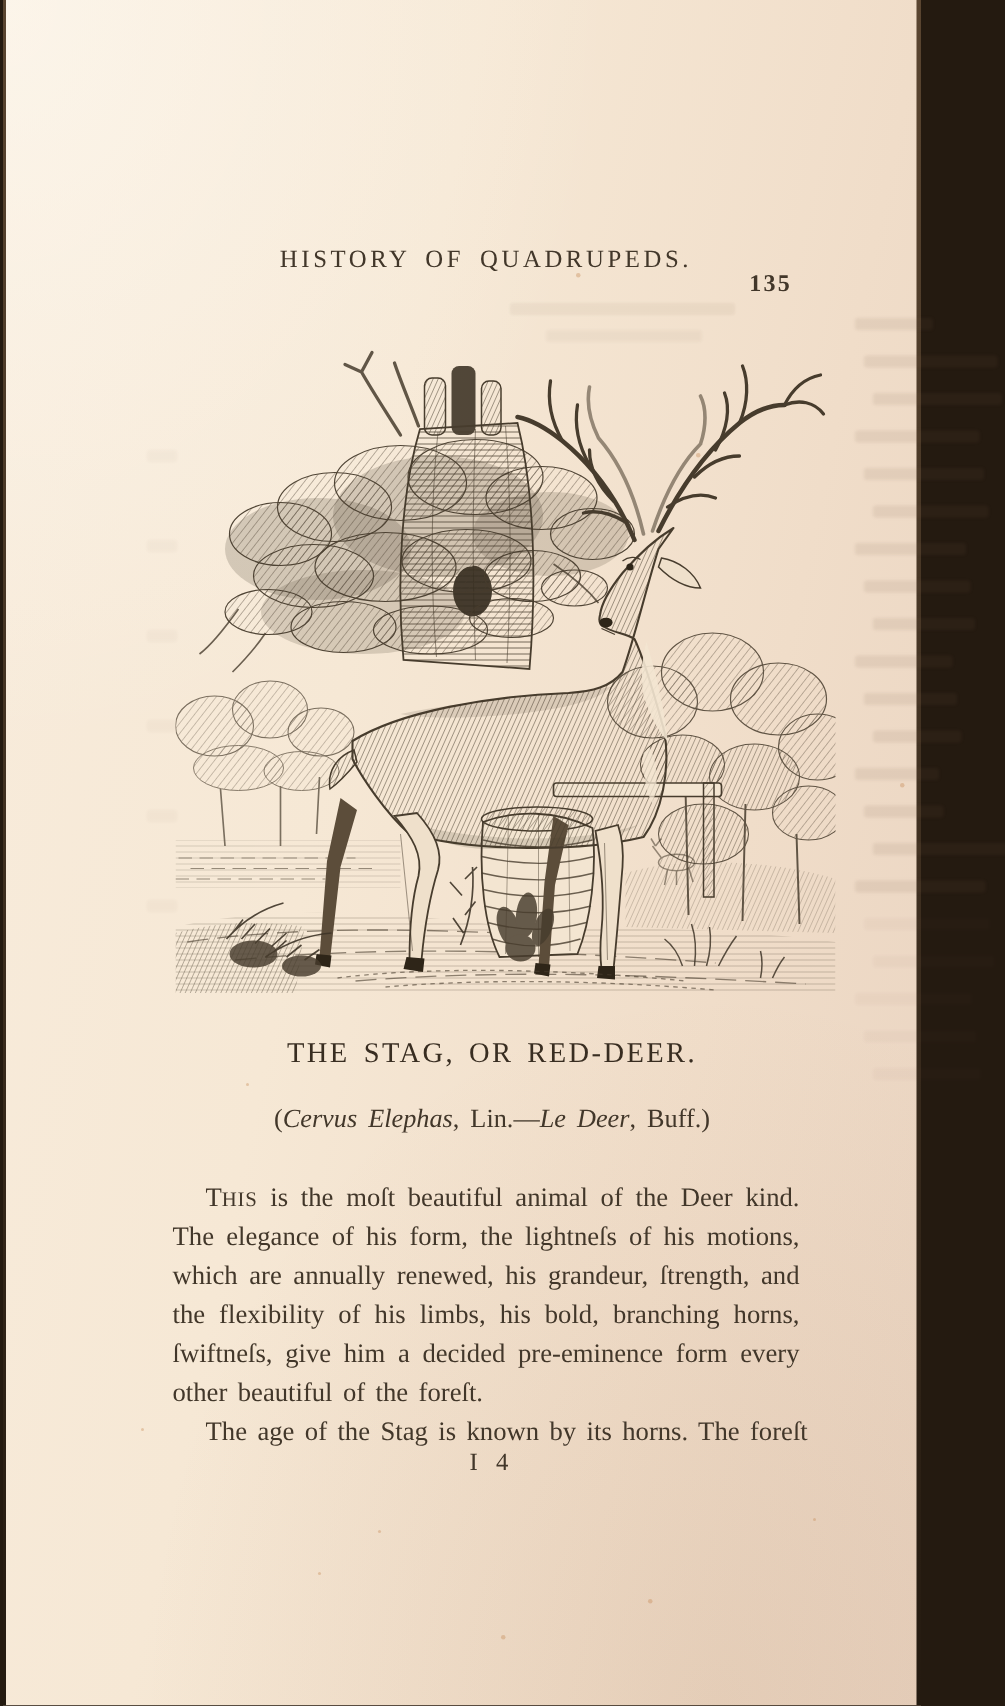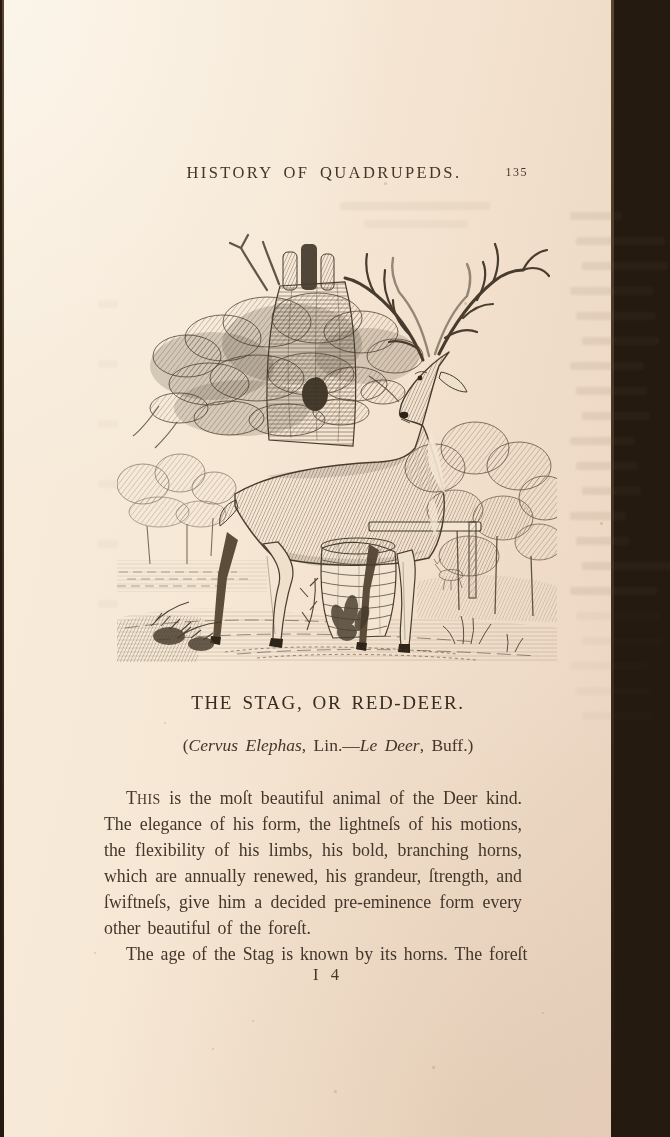--- a/index.html
+++ b/index.html
@@ -17,41 +17,41 @@
   }
   
   .running-head{
     position:absolute;left:112px;top:163px;width:420px;height:24px;
   }
   .running-title{
     display:block;text-align:center;
     font-size:16.5px;letter-spacing:2.4px;word-spacing:4px;color:#42372a;
   }
   .folio{
-    position:absolute;right:6px;top:2px;font-size:12px;letter-spacing:1.5px;color:#42372a;
+    position:absolute;right:6px;top:18px;font-size:16px;letter-spacing:1.5px;color:#42372a;font-weight:bold;
   }
   
   .engraving{
     position:absolute;left:115px;top:226px;width:440px;height:436px;
   }
   .engraving svg{display:block;width:100%;height:100%;}
   
   .section-title{
     position:absolute;left:112px;top:692px;width:428px;
     text-align:center;font-size:19px;letter-spacing:1.6px;word-spacing:3px;color:#38=2d21;
     color:#382d21;
   }
   .section-subtitle{
     position:absolute;left:112px;top:735px;width:428px;
     text-align:center;font-size:17.5px;word-spacing:3px;color:#42372a;
   }
   .section-subtitle .it{font-style:italic;}
   
   .bodytext{
-    position:absolute;left:102px;top:785px;width:418px;
+    position:absolute;left:113px;top:785px;width:418px;
     font-size:17.8px;color:#42372a;word-spacing:2.5px;
   }
   .tline{
     height:26px;line-height:26px;
     text-align:justify;text-align-last:justify;white-space:nowrap;
   }
   .tline.last{text-align-last:left;}
   .indent{padding-left:22px;}
   .smallcaps{font-size:0.78em;letter-spacing:.5px;}
   .signature{
@@ -260,22 +260,22 @@
     </svg>
   </div>
 
   <div class="section-title">THE STAG, OR RED-DEER.</div>
 
   <div class="section-subtitle"><span>(</span><span class="it">Cervus Elephas</span><span>, Lin.—</span><span class="it">Le Deer</span><span>, Buff.)</span></div>
 
   <div class="bodytext">
     <div class="tline indent"><span>T</span><span class="smallcaps">HIS</span><span> is the moſt beautiful animal of the Deer kind.</span></div>
     <div class="tline">The elegance of his form, the lightneſs of his motions,</div>
+    <div class="tline">which are annually renewed, his grandeur, ſtrength, and</div>
     <div class="tline">the flexibility of his limbs, his bold, branching horns,</div>
-    <div class="tline">which are annually renewed, his grandeur, ſtrength, and</div>
     <div class="tline">ſwiftneſs, give him a decided pre-eminence form every</div>
     <div class="tline last">other beautiful of the foreſt.</div>
     <div class="tline indent">The age of the Stag is known by its horns.  The foreſt</div>
   </div>
 
   <div class="signature">I 4</div>
 
   <div class="edge" style="left:0;width:2px;"></div>
   <div class="edge" style="right:0;width:3px;left:auto;"></div>
 <div class="ghost" style="left: 568px; top: 212px; width: 52px; height: 8px; opacity: 1.11111; background: rgba(120, 92, 70, 0.1);"></div>

